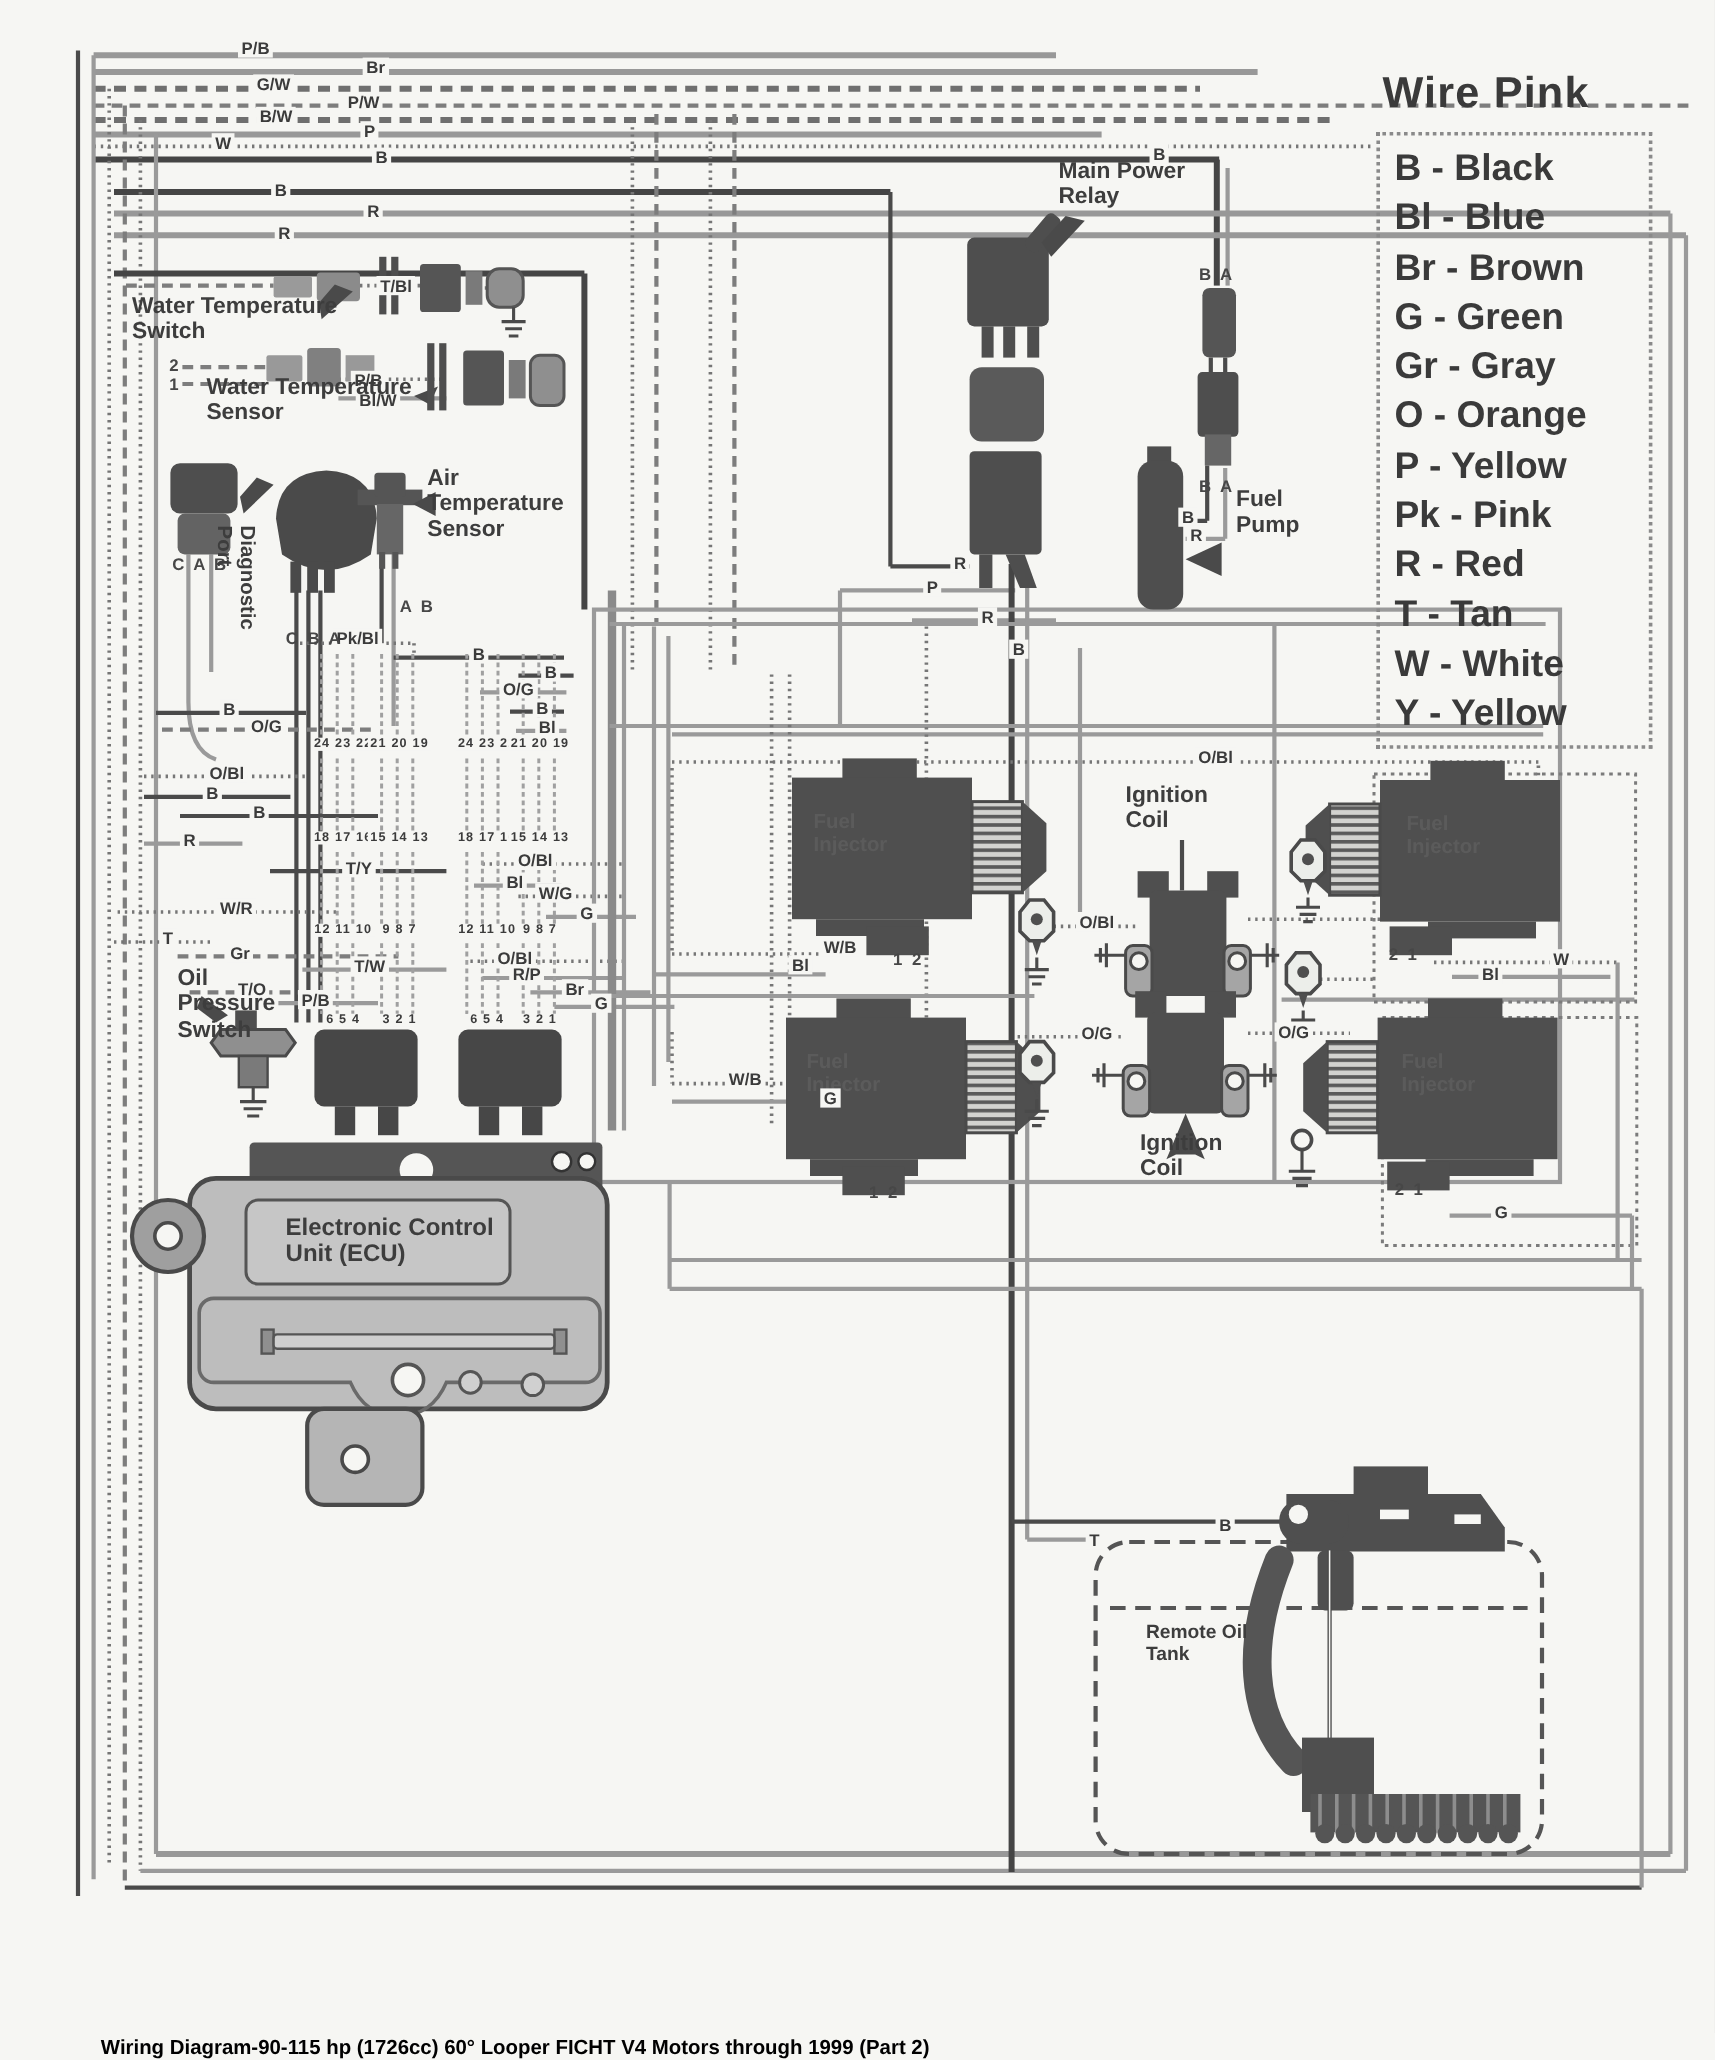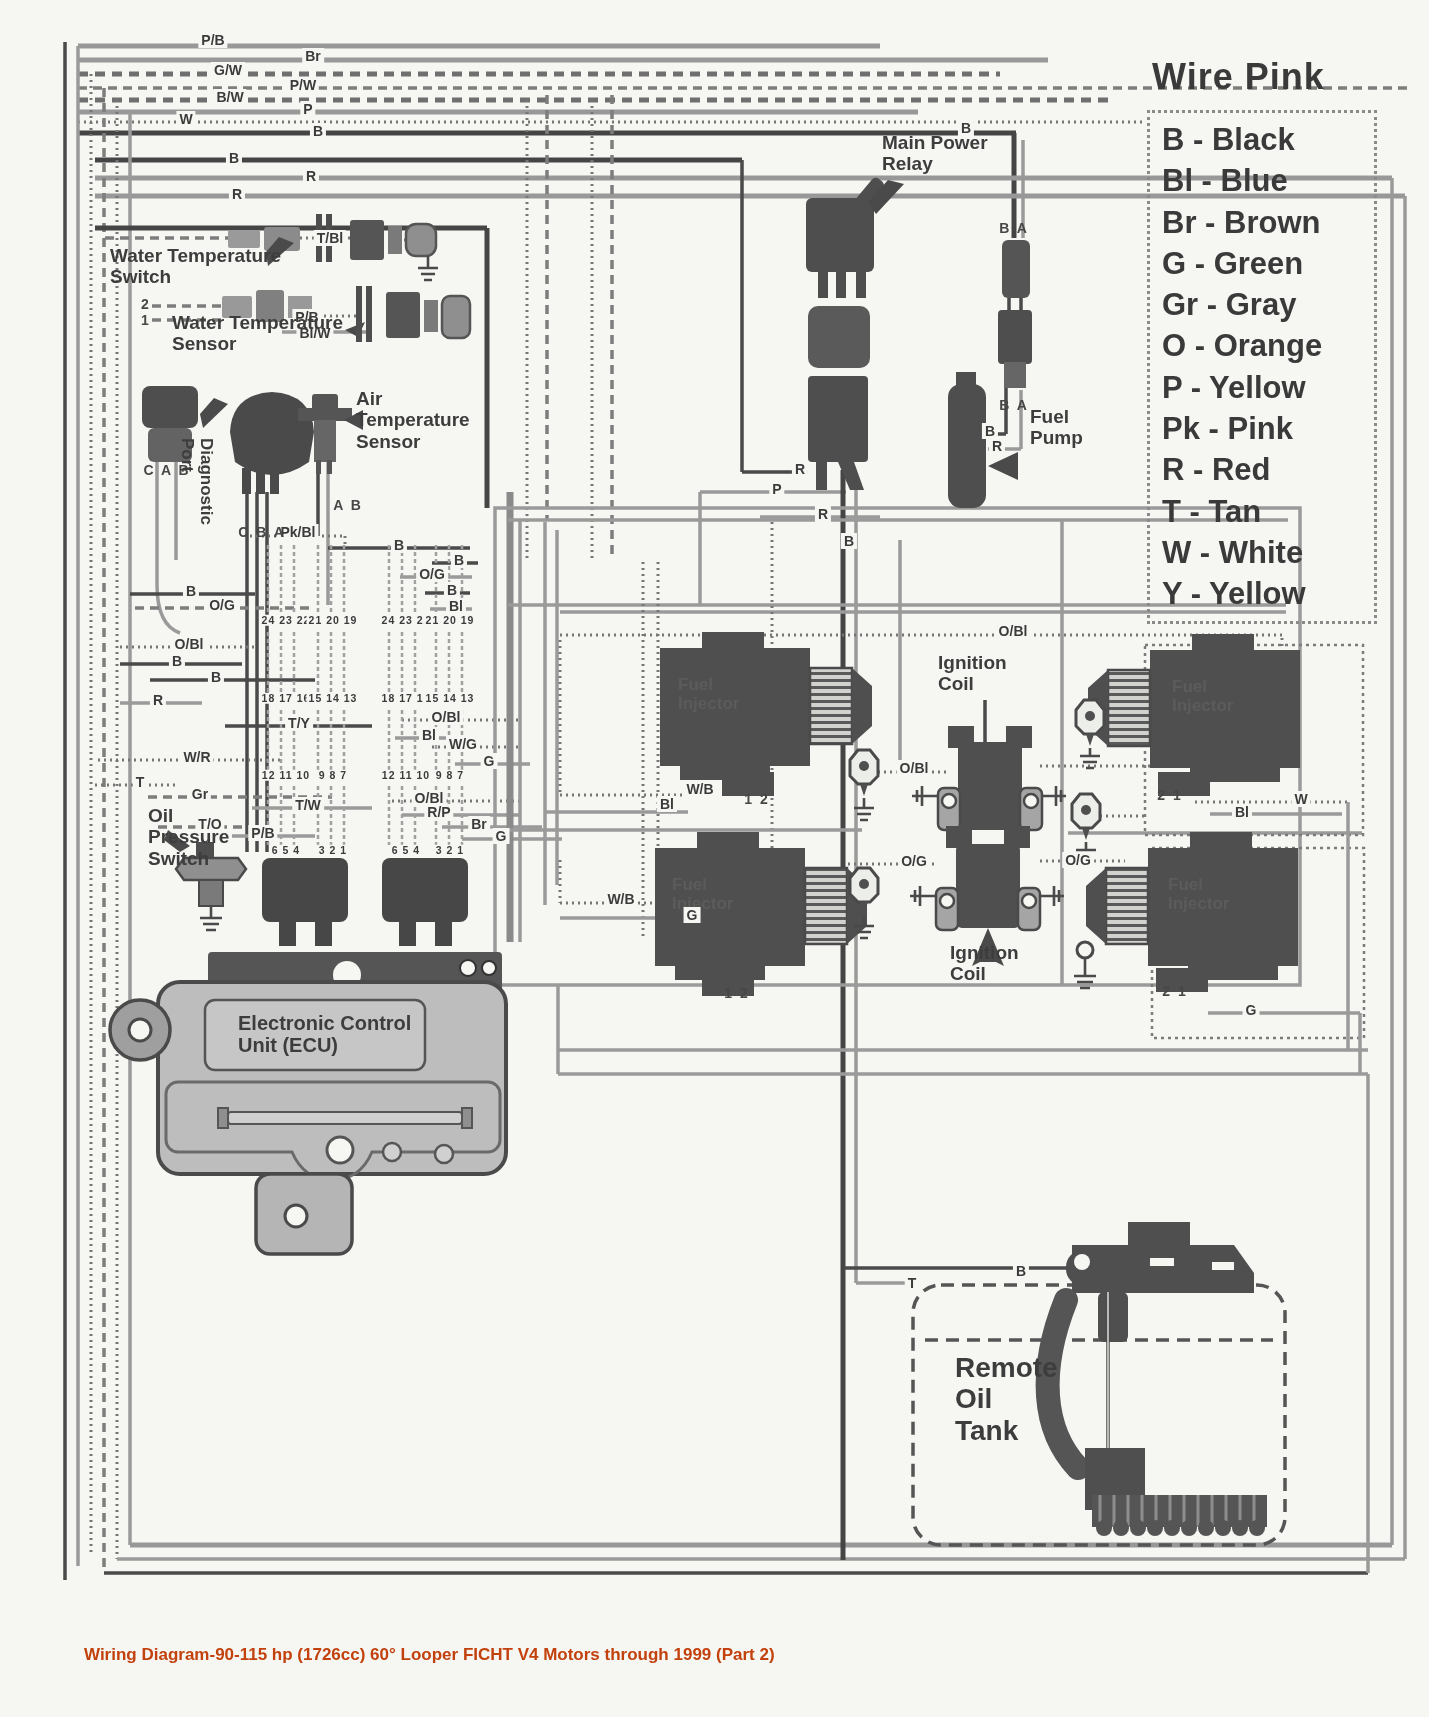--- a/index.html
+++ b/index.html
@@ -23,21 +23,21 @@
   .wl{position:absolute;transform:translate(-50%,-50%);font-weight:bold;font-size:14px;line-height:1;
       color:#3b3b3b;background:#f6f6f3;padding:1px 3px;white-space:nowrap;z-index:5}
   .pr{font-size:10.5px;letter-spacing:1px;padding:0 2px}
   .tl{font-size:14px;letter-spacing:2px;color:#474747;background:transparent;padding:0}
   .secl{position:absolute;font-weight:bold;font-size:19px;line-height:1.12;color:#3d3d3d;z-index:6}
   .vert{writing-mode:vertical-rl;}
   .injl{position:absolute;font-weight:bold;font-size:17px;line-height:1.1;color:#5f5f5f;z-index:4;opacity:.8}
   .legend-box{position:absolute;left:1147px;top:110px;width:230px;height:514px;border:3px dotted #8a8a8a;z-index:3;box-sizing:border-box;padding-top:6px}
   .legend-title{position:absolute;left:1152px;top:56px;font-weight:bold;font-size:36px;color:#3a3a3a;letter-spacing:1px;z-index:3}
   .legend-entry{font-weight:bold;font-size:31px;line-height:41.3px;color:#3a3a3a;padding-left:12px;white-space:nowrap}
-  .caption{position:absolute;left:84px;top:1645px;font-weight:bold;font-size:17px;color:#c2410c;z-index:6;white-space:nowrap}
+  .caption{position:absolute;left:84px;top:1697px;font-weight:bold;font-size:17px;color:#000000;z-index:6;white-space:nowrap}
 </style>
 </head>
 <body>
 
 <div class="canvas">
 
 <svg class="art" width="1429" height="1717" viewBox="0 0 1429 1717">
   <defs>
     <pattern id="hz" width="7" height="7" patternUnits="userSpaceOnUse">
       <rect width="7" height="7" fill="#d2d2cf"></rect>
@@ -499,21 +499,21 @@
 <div class="secl" style="left:110px;top:245px;width:185px">Water Temperature Switch</div>
 <div class="secl" style="left:172px;top:312px;width:190px">Water Temperature Sensor</div>
 <div class="secl" style="left:356px;top:388px;width:118px">Air Temperature Sensor</div>
 <div class="secl vert" style="left:178px;top:438px;height:118px;font-size:17px">Diagnostic Port</div>
 <div class="secl" style="left:148px;top:805px;width:92px">Oil Pressure Switch</div>
 <div class="secl" style="left:882px;top:132px;width:122px">Main Power Relay</div>
 <div class="secl" style="left:1030px;top:406px;width:56px">Fuel Pump</div>
 <div class="secl" style="left:238px;top:1012px;width:200px;font-size:20px">Electronic Control Unit (ECU)</div>
 <div class="secl" style="left:938px;top:652px;width:85px">Ignition Coil</div>
 <div class="secl" style="left:950px;top:942px;width:85px">Ignition Coil</div>
-<div class="secl" style="left:955px;top:1352px;width:90px;font-size:28px">Remote Oil Tank</div>
+<div class="secl" style="left:955px;top:1352px;width:90px;font-size:16px">Remote Oil Tank</div>
 
 <div class="injl" style="left:678px;top:676px;width:100px">Fuel Injector</div>
 <div class="injl" style="left:672px;top:876px;width:100px">Fuel Injector</div>
 <div class="injl" style="left:1172px;top:678px;width:100px">Fuel Injector</div>
 <div class="injl" style="left:1168px;top:876px;width:100px">Fuel Injector</div>
 
 <div class="legend-title">Wire Pink</div>
 <div class="legend-box">
   <div class="legend-entry">B - Black</div>
   <div class="legend-entry">Bl - Blue</div>

